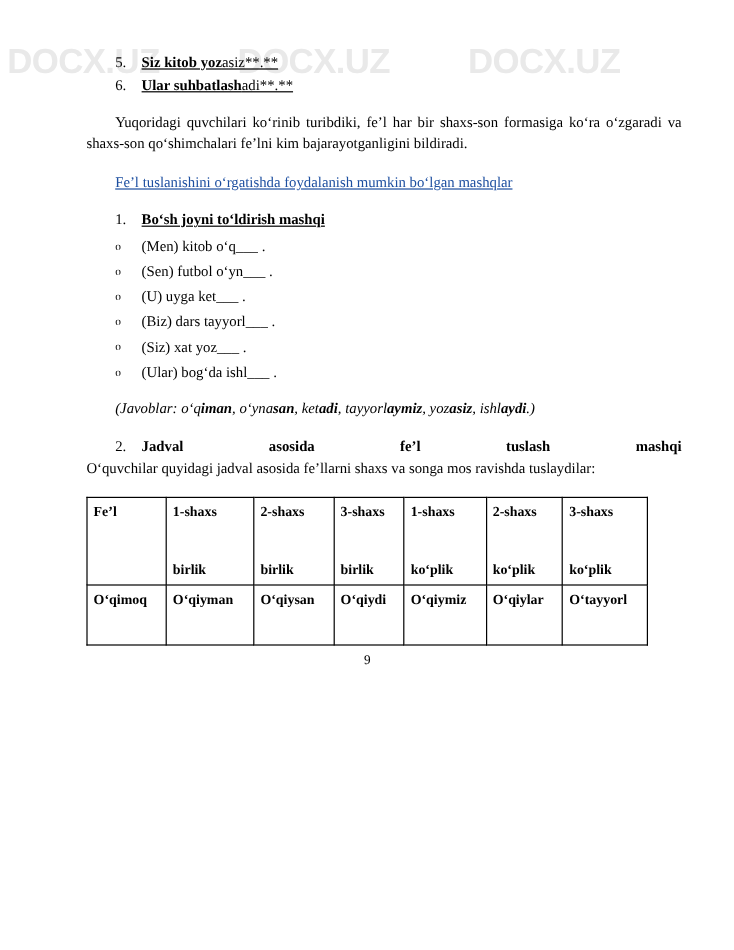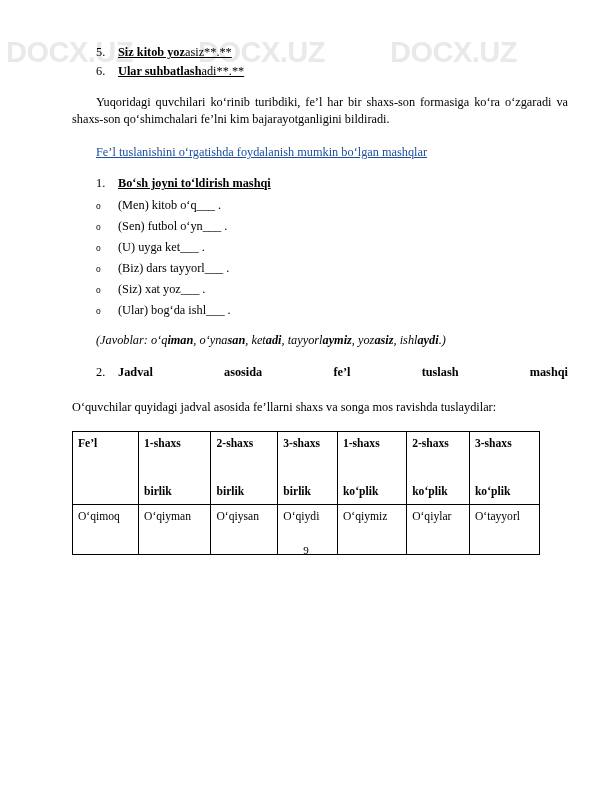--- a/index.html
+++ b/index.html
@@ -96,35 +96,35 @@
     margin-top: 14px;
   }
   .item2 .num { width: 22px; margin-left: 24px; flex: none; }
   .item2 .body {
     flex: 1;
     font-weight: bold;
     display: flex;
     justify-content: space-between;
   }
   .after-table-intro {
-    margin-top: 18px;
+    margin-top: 1px;
     text-align: justify;
   }
   table.grid {
     margin-top: 14px;
     border-collapse: collapse;
     width: 468px;
     font-size: 11.6px;
   }
   table.grid td, table.grid th {
     border: 1px solid #000;
     padding: 4px 5px 3px 5px;
     vertical-align: top;
     text-align: left;
-    font-weight: normal;
+    font-weight: bold;
   }
   table.grid thead td {
     font-weight: bold;
     height: 62px;
   }
   table.grid tbody td {
     height: 42px;
   }
   .hdr-line2 { display: block; margin-top: 32px; }
   .pagenum {

